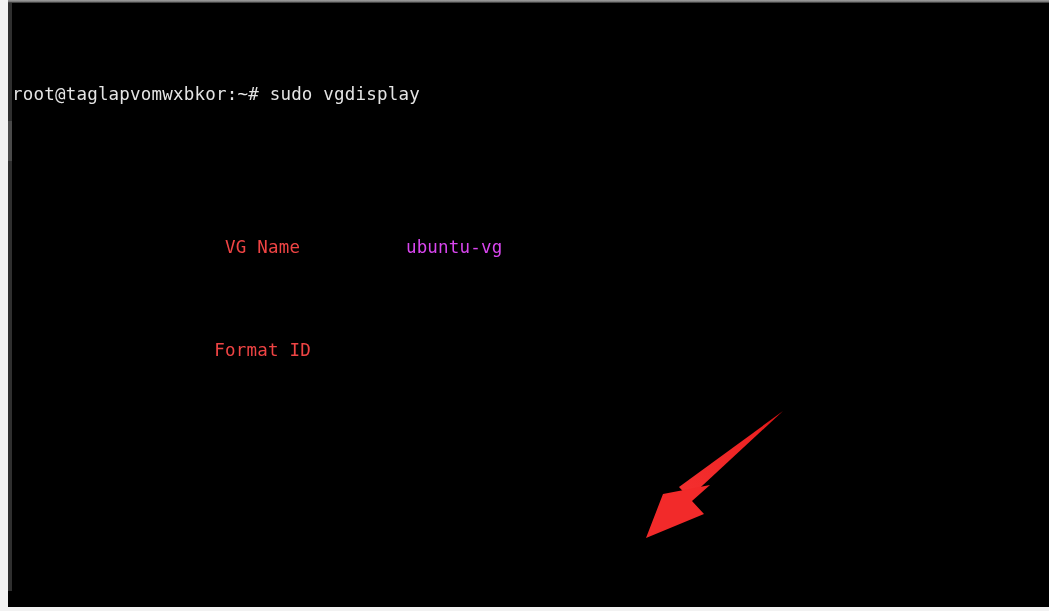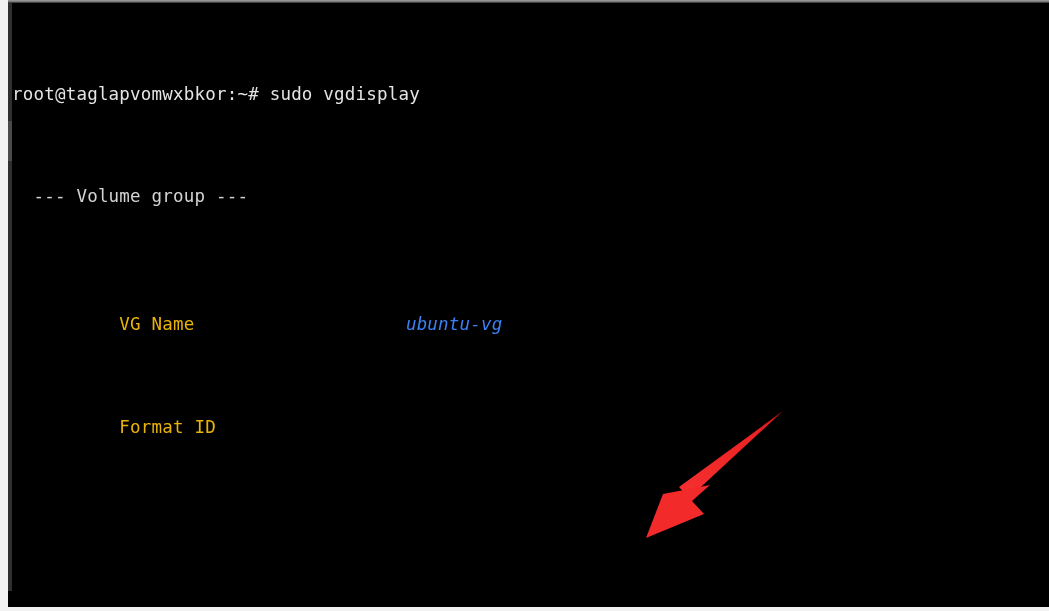--- a/index.html
+++ b/index.html
@@ -105,27 +105,27 @@
 
   .row {
     display: block;
     height: 25.6px;
     white-space: pre;
   }
   .row .label {
     display: inline-block;
     width: 308px;
     white-space: pre;
-    color: #eab308;
+    color: #ef4444;
+    text-align: center;
   }
   .row .value {
     display: inline-block;
     white-space: pre;
-    color: #3b82f6;
-    font-style: italic;
+    color: #d946ef;
   }
 
   
   #annotation-arrow {
     position: absolute;
     left: 0;
     top: 0;
     width: 1049px;
     height: 611px;
     pointer-events: none;
@@ -141,21 +141,20 @@
     <div id="window-top-hairline"></div>
 
     <div id="left-edge-strip">
       <div id="left-edge-thumb"></div>
     </div>
 
     <div id="console">
 
       <span class="line prompt-line">root@taglapvomwxbkor:~# sudo vgdisplay</span>
 
-      <span class="line">  --- Volume group ---</span>
 
       <span class="row">
         <span class="label">  VG Name</span><span class="value">ubuntu-vg</span>
       </span>
 
       <span class="row">
         <span class="label">  Format ID</span><span class="value"></span>
       </span>
 
 

